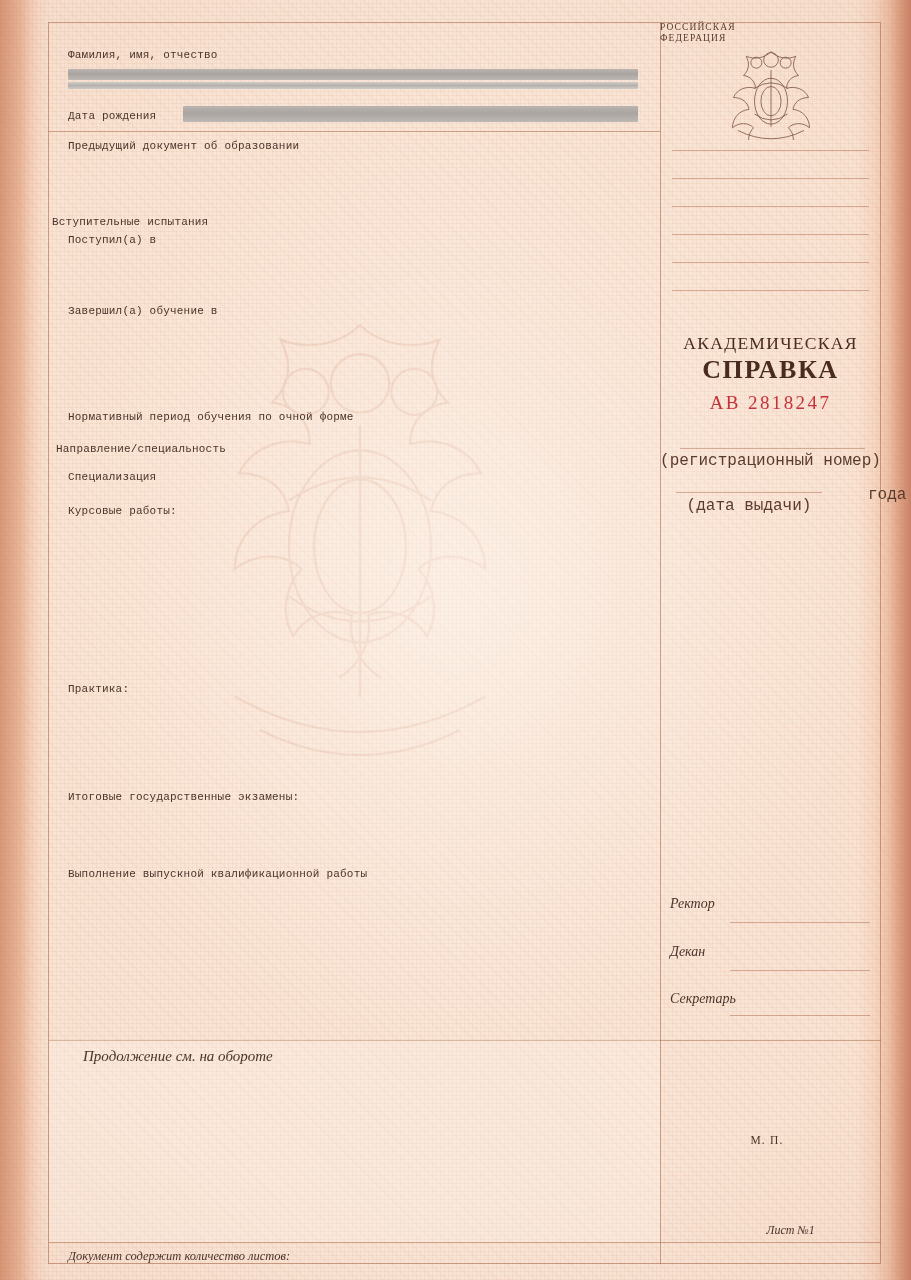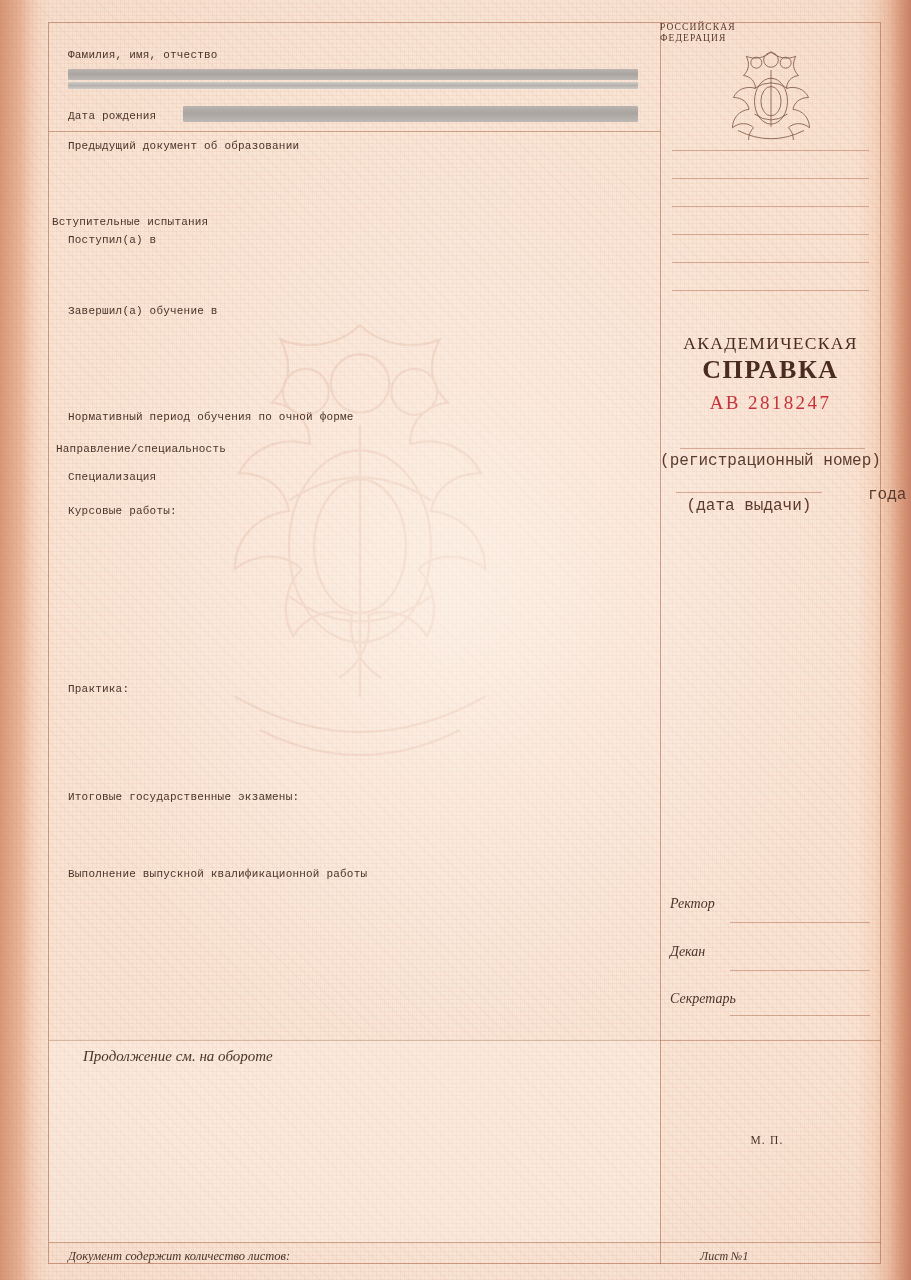--- a/index.html
+++ b/index.html
@@ -160,21 +160,22 @@
     text-align: center;
     font-size: 11.5px;
     letter-spacing: 1.2px;
     color: #4a3328;
   }
 
   .sheet {
     position: absolute;
     left: 700px;
     width: 181px;
-    top: 1249px;
+    top: 1223px;
+    text-align: center;
     font-style: italic;
     font-size: 12px;
     color: #4a3328;
   }
 
   .cont {
     position: absolute;
     left: 83px;
     top: 1048px;
     font-style: italic;

